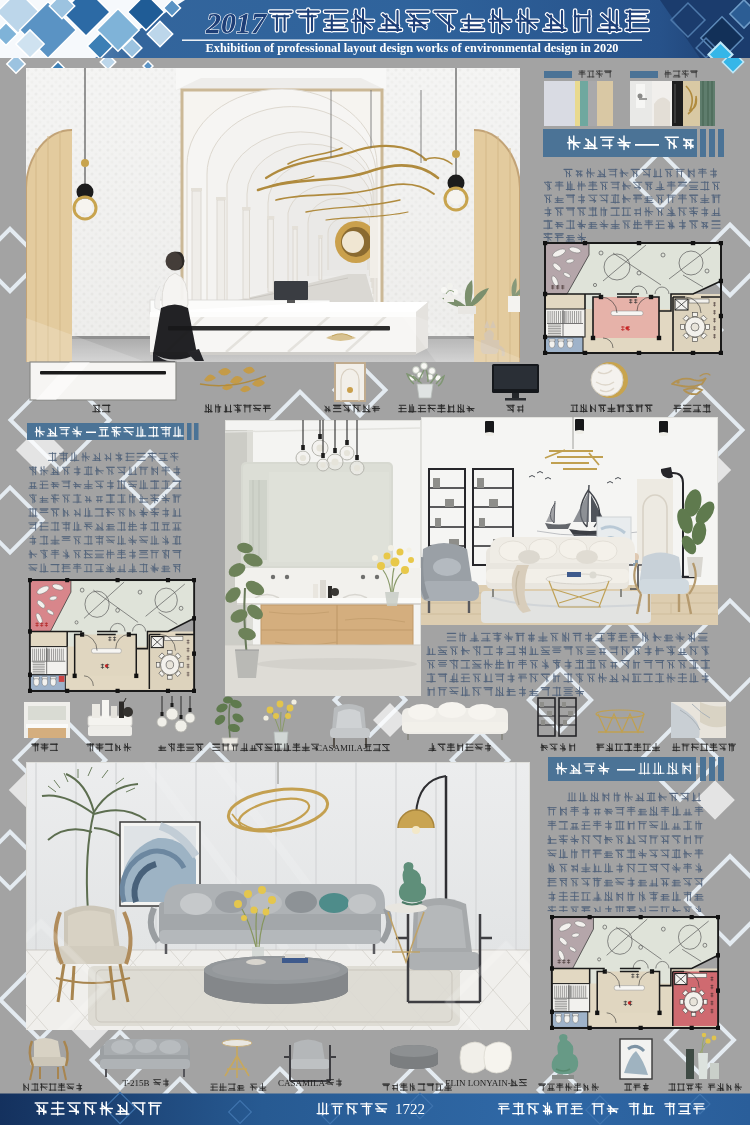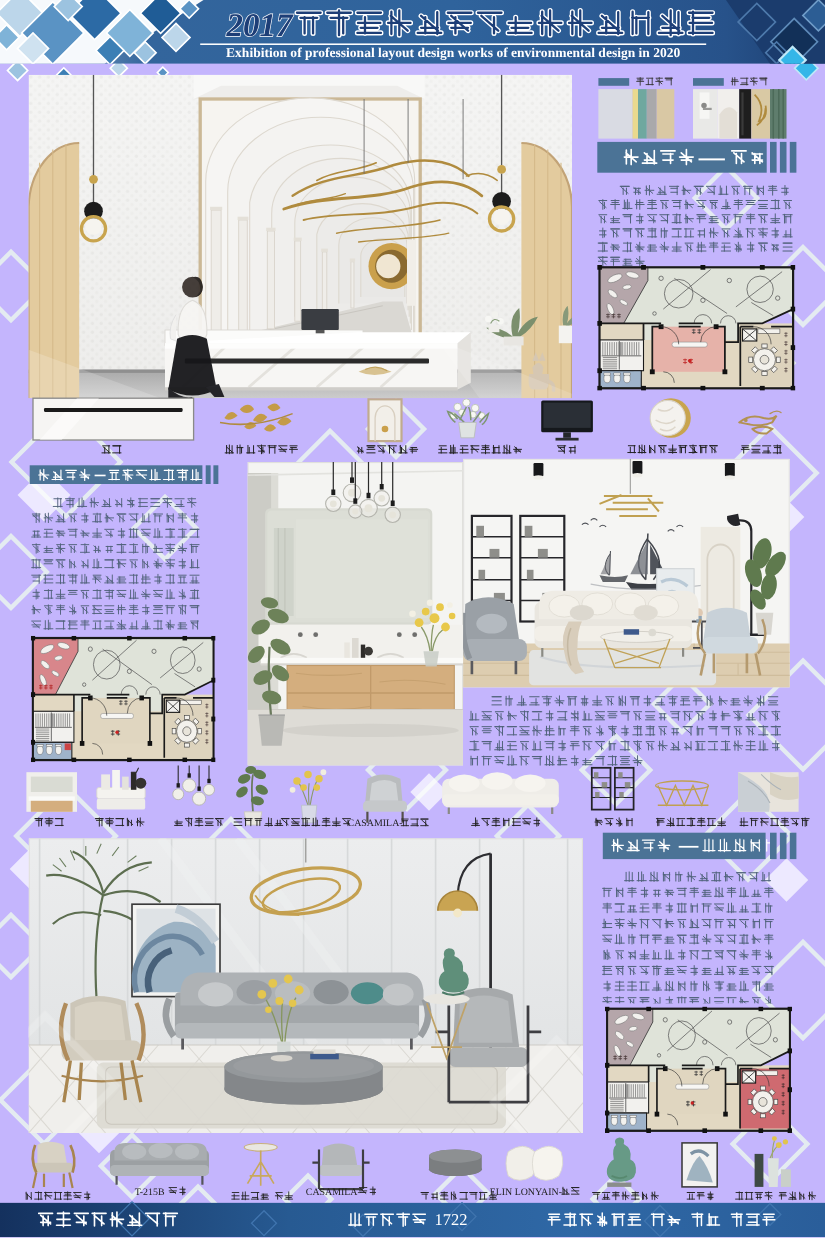--- a/index.html
+++ b/index.html
@@ -1,15 +1,15 @@
 <!DOCTYPE html>
 <html><head><meta charset="utf-8">
 <style>
 html,body{margin:0;padding:0}
-.page{position:relative;width:750px;height:1125px;background:#c4b5fd;overflow:hidden;font-family:"Liberation Sans",sans-serif}
+.page{position:relative;width:750px;height:1125px;background:#a3a3a3;overflow:hidden;font-family:"Liberation Sans",sans-serif}
 .abs{position:absolute}
 svg{display:block}
 </style></head><body>
 <div class="page">
 
 <svg class="abs" style="left:0;top:0" width="750" height="1125" viewBox="0 0 750 1125">
       <rect x="25.0" y="385.0" width="70" height="70" transform="rotate(45 60 420)" fill="none" stroke="#e4ebf1" stroke-width="4"></rect>
       <rect x="-13.0" y="497.0" width="46" height="46" transform="rotate(45 10 520)" fill="none" stroke="#e4ebf1" stroke-width="4"></rect>
       <rect x="130.0" y="460.0" width="40" height="40" transform="rotate(45 150 480)" fill="none" stroke="#e4ebf1" stroke-width="4"></rect>
       <rect x="670.0" y="400.0" width="60" height="60" transform="rotate(45 700 430)" fill="none" stroke="#e4ebf1" stroke-width="4"></rect>

